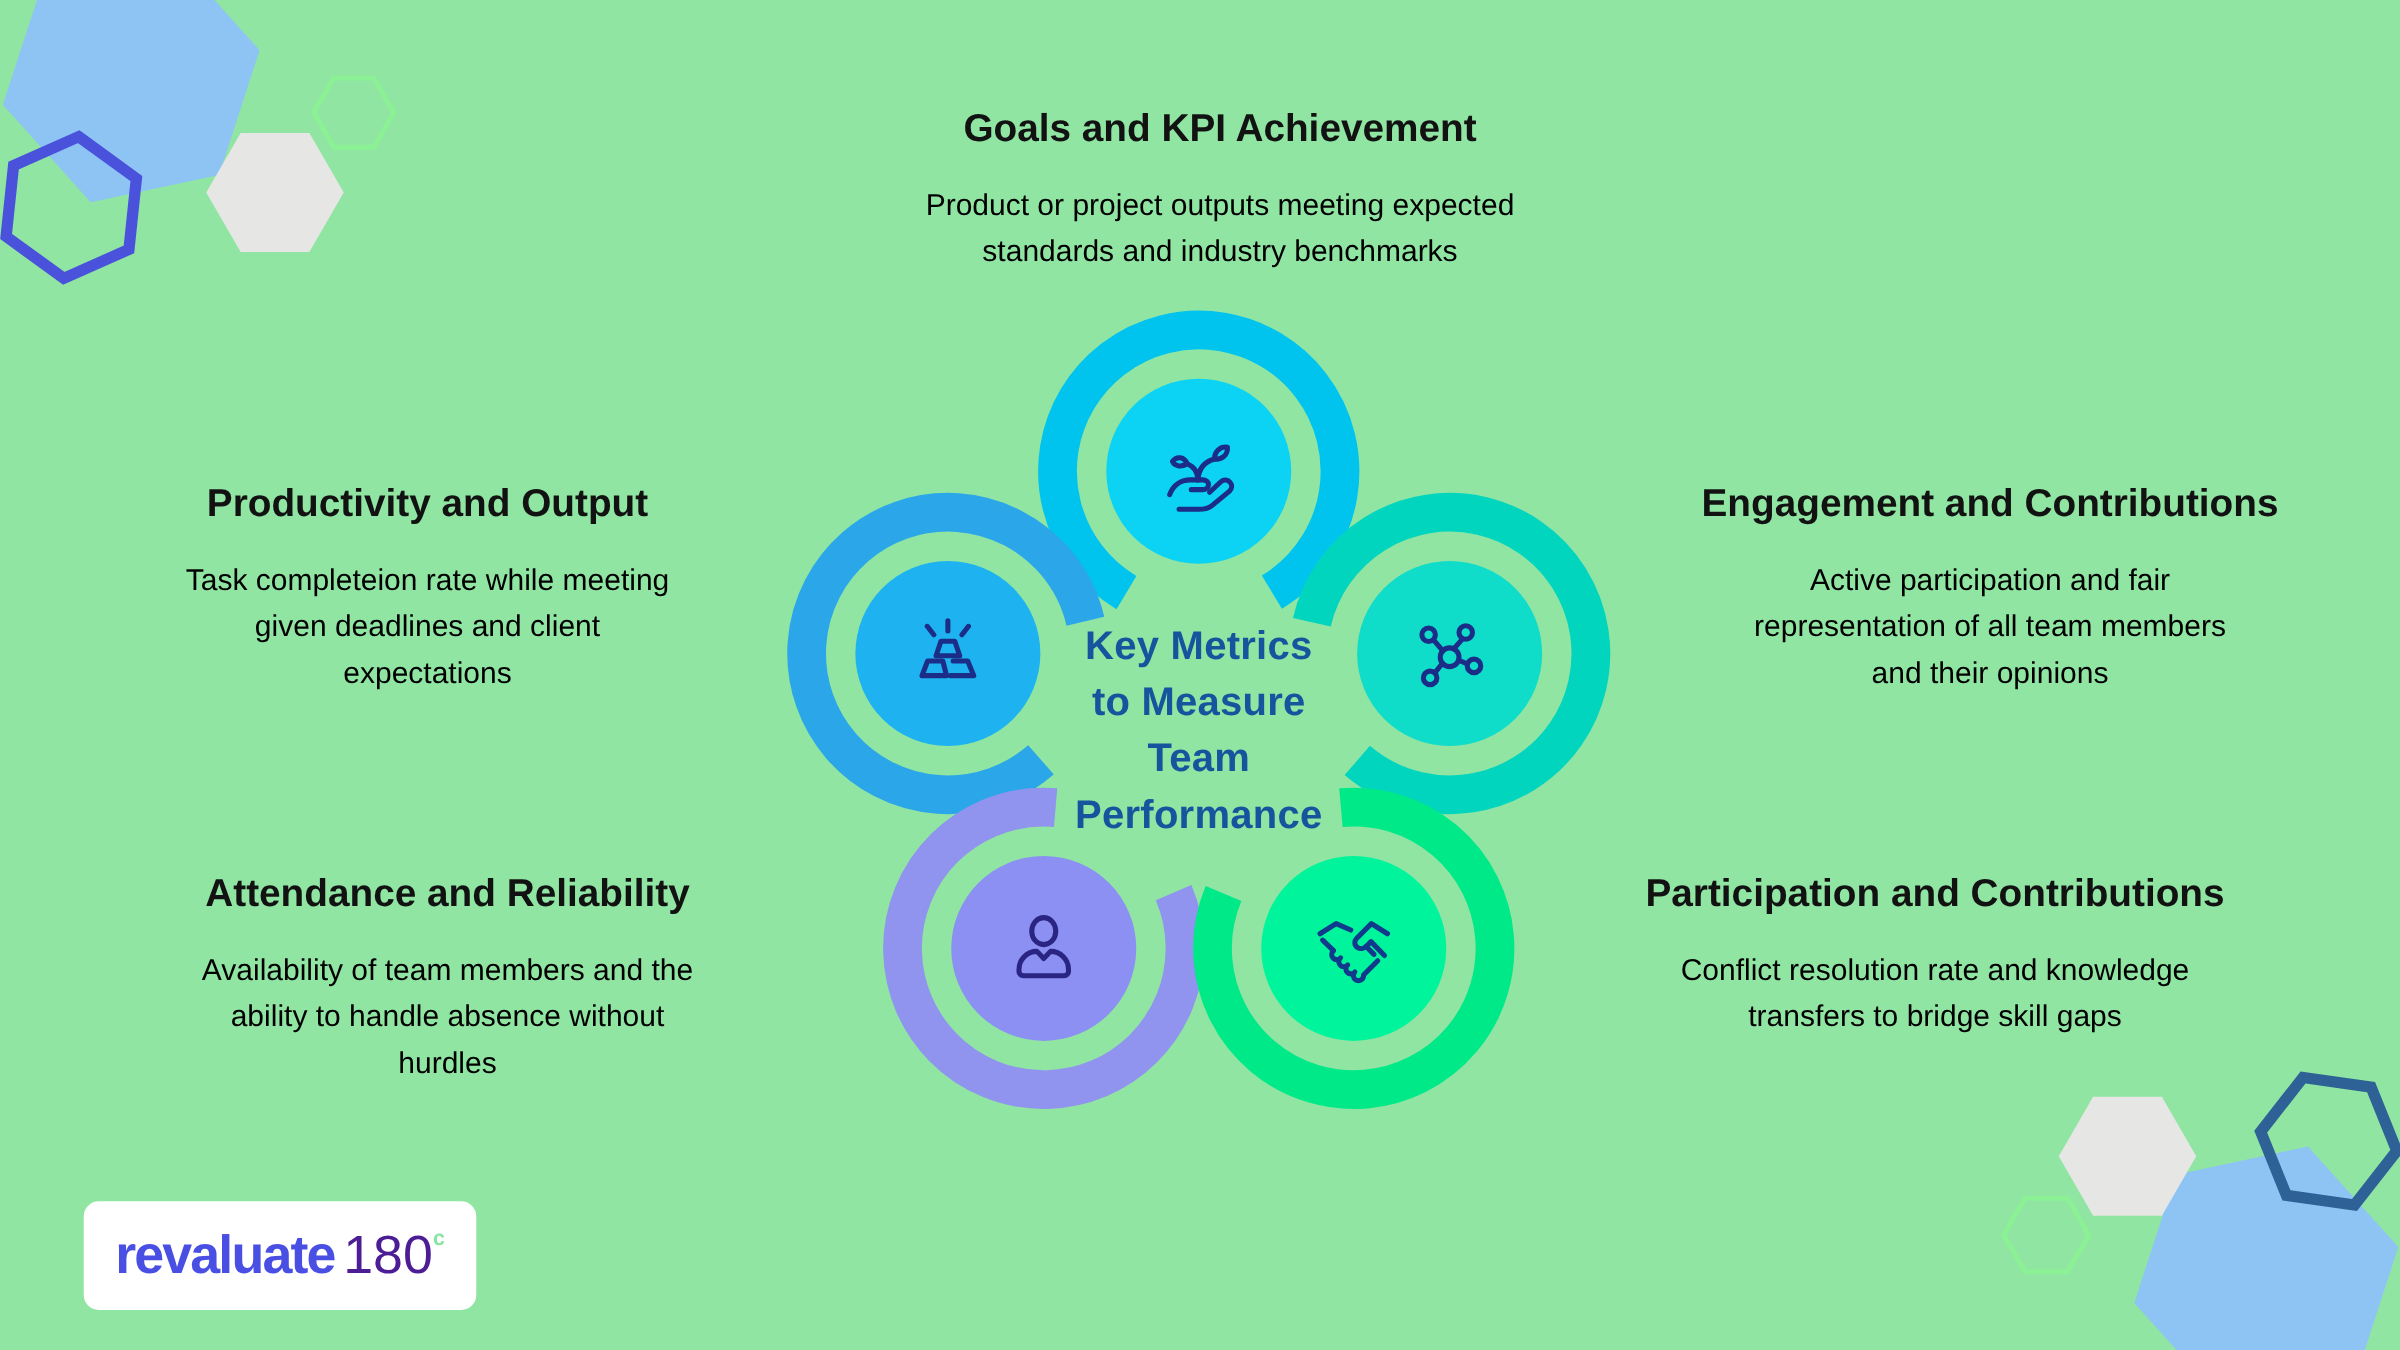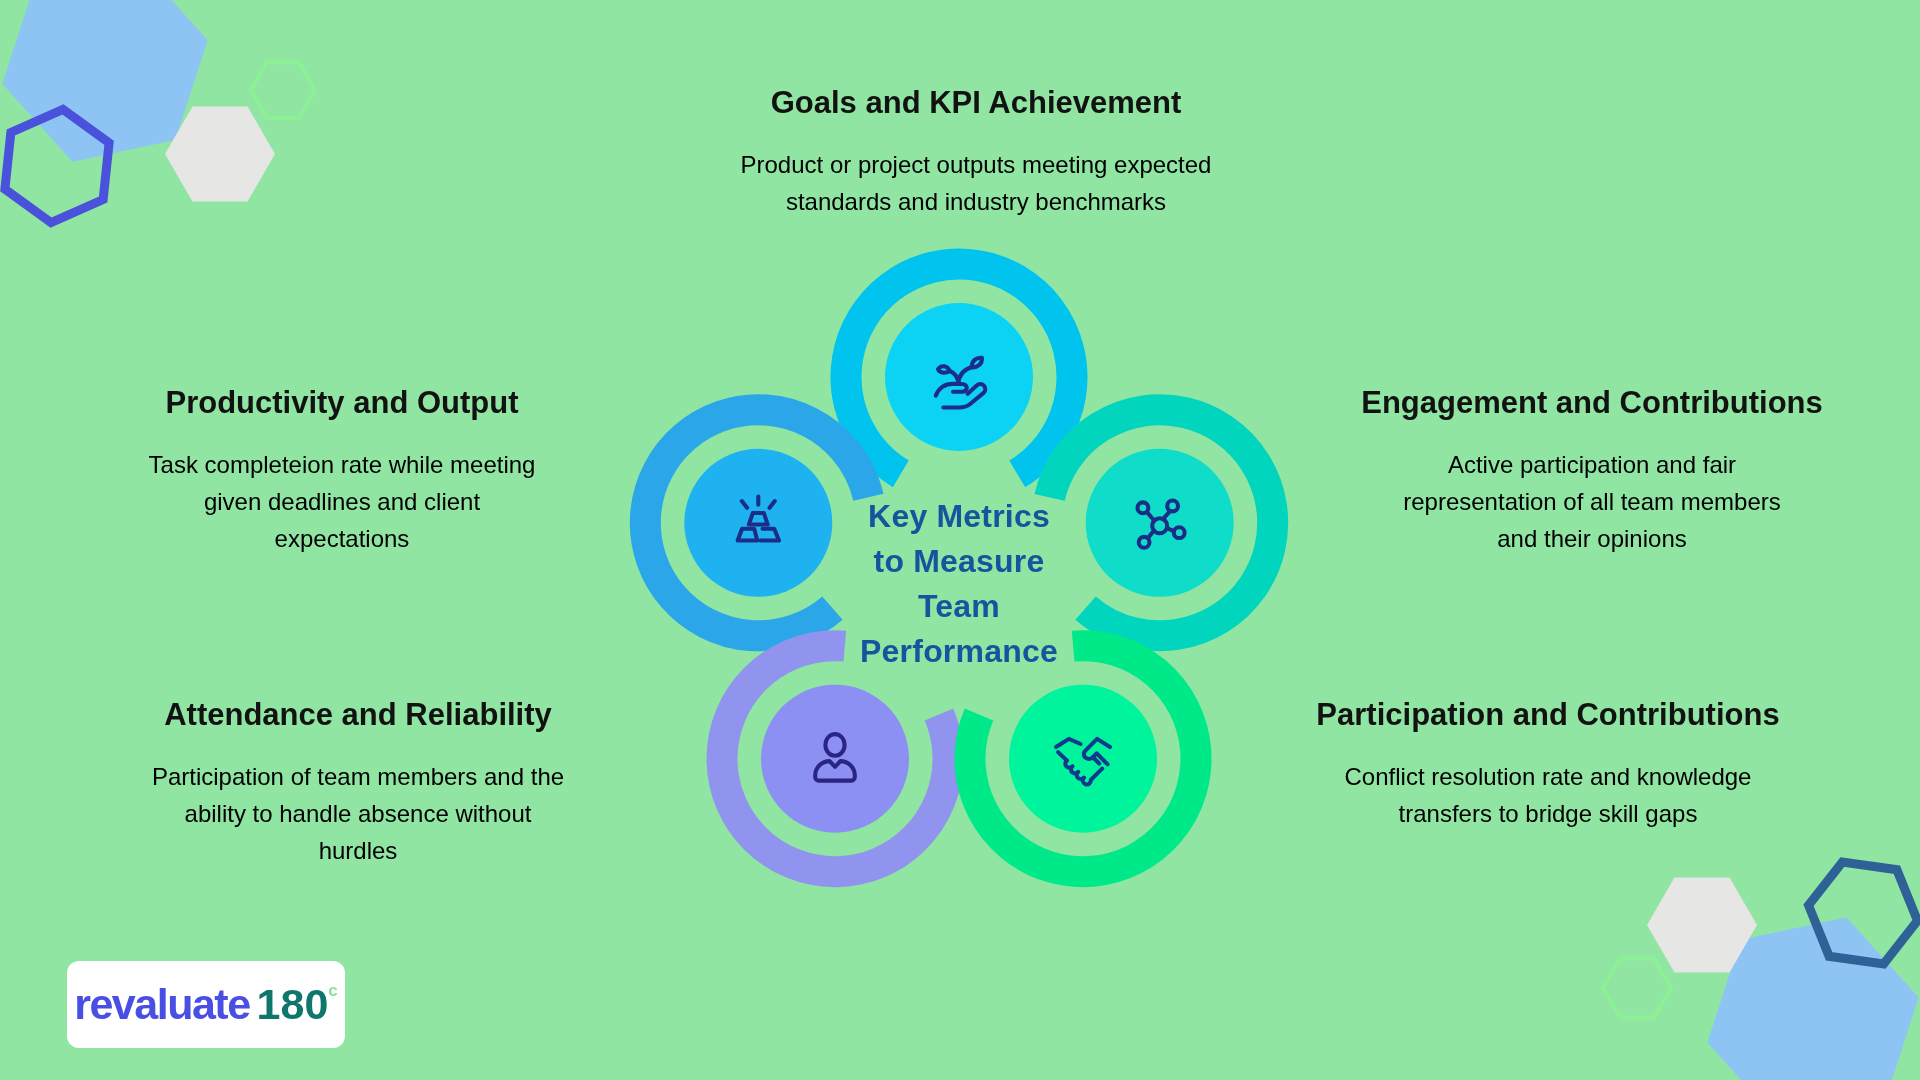--- a/index.html
+++ b/index.html
@@ -29,26 +29,26 @@
 
   .flower { position:absolute; left:609px; top:238px; width:700px; height:700px; }
 
   .center-title {
     position:absolute; left:779px; top:494px; width:360px;
     text-align:center; font-size:32px; line-height:45px; font-weight:700;
     color:#17549E; white-space:pre-line; letter-spacing:0.2px;
   }
 
   .logo-card {
-    position:absolute; left:67px; top:961px; width:278px; height:87px;
+    position:absolute; left:67px; top:961px; width:314px; height:87px;
     background:#FFFFFF; border-radius:12px;
     display:flex; align-items:center; justify-content:center;
   }
   .logo-brand { font-size:43px; font-weight:700; letter-spacing:-1.5px; color:#4A4FE4; }
-  .logo-suffix { font-size:43px; font-weight:700; letter-spacing:0; color:#0f766e; margin-left:7px; }
+  .logo-suffix { font-size:43px; font-weight:400; letter-spacing:0; color:#4c1d95; margin-left:7px; }
   .logo-degree { font-size:17px; font-weight:700; color:#87E3A0; vertical-align:super; position:relative; top:-14px; }
 </style>
 </head>
 <body>
 
 <div class="canvas">
 
   <svg class="decor-svg decor-tl" width="340" height="240" viewBox="0 0 340 240">
     <polygon points="0,-105 90.9,-52.5 90.9,52.5 0,105 -90.9,52.5 -90.9,-52.5" transform="translate(105 62) rotate(18)" fill="#8DC4F4"></polygon>
     <polygon points="55,0 27.5,47.6 -27.5,47.6 -55,0 -27.5,-47.6 27.5,-47.6" transform="translate(220 154)" fill="#E6E6E4"></polygon>
@@ -75,21 +75,21 @@
 expectations</p>
   </div>
   <div class="tblock tb-right">
     <h2>Engagement and Contributions</h2>
     <p>Active participation and fair
 representation of all team members
 and their opinions</p>
   </div>
   <div class="tblock tb-bl">
     <h2>Attendance and Reliability</h2>
-    <p>Participation of team members and the
+    <p>Availability of team members and the
 ability to handle absence without
 hurdles</p>
   </div>
   <div class="tblock tb-br">
     <h2>Participation and Contributions</h2>
     <p>Conflict resolution rate and knowledge
 transfers to bridge skill gaps</p>
   </div>
 
   <svg class="flower" viewBox="-350 -350 700 700">

